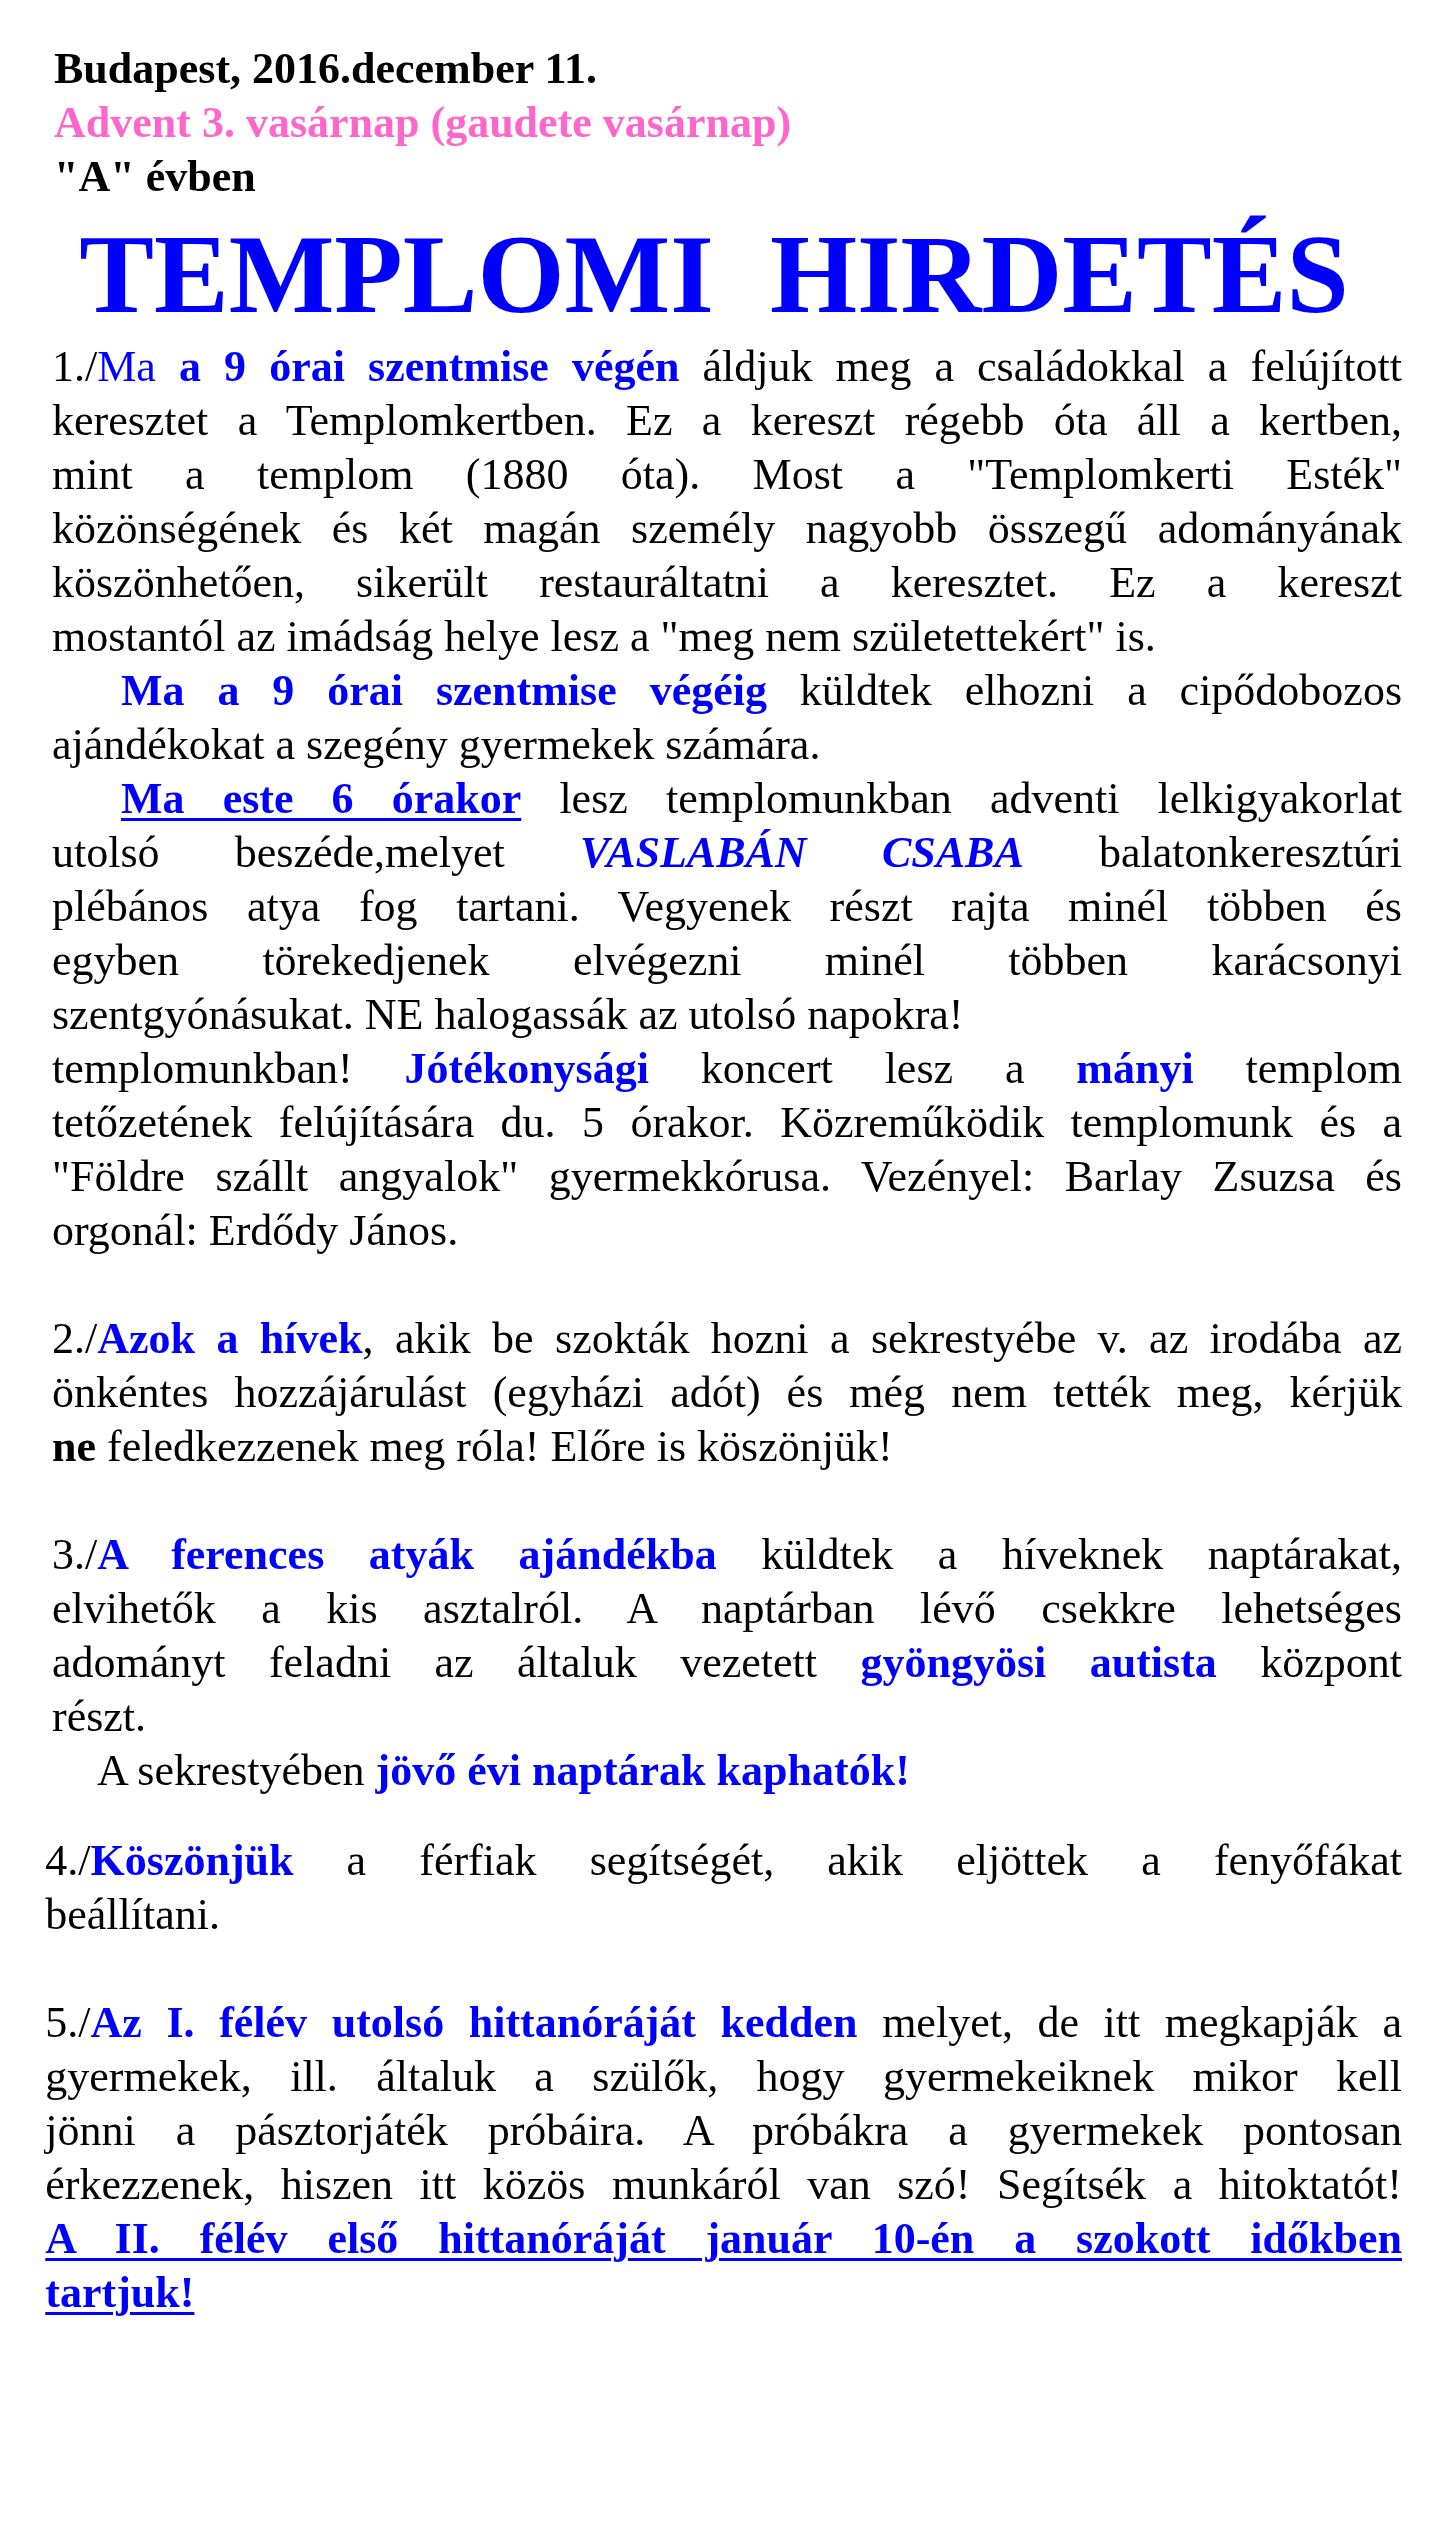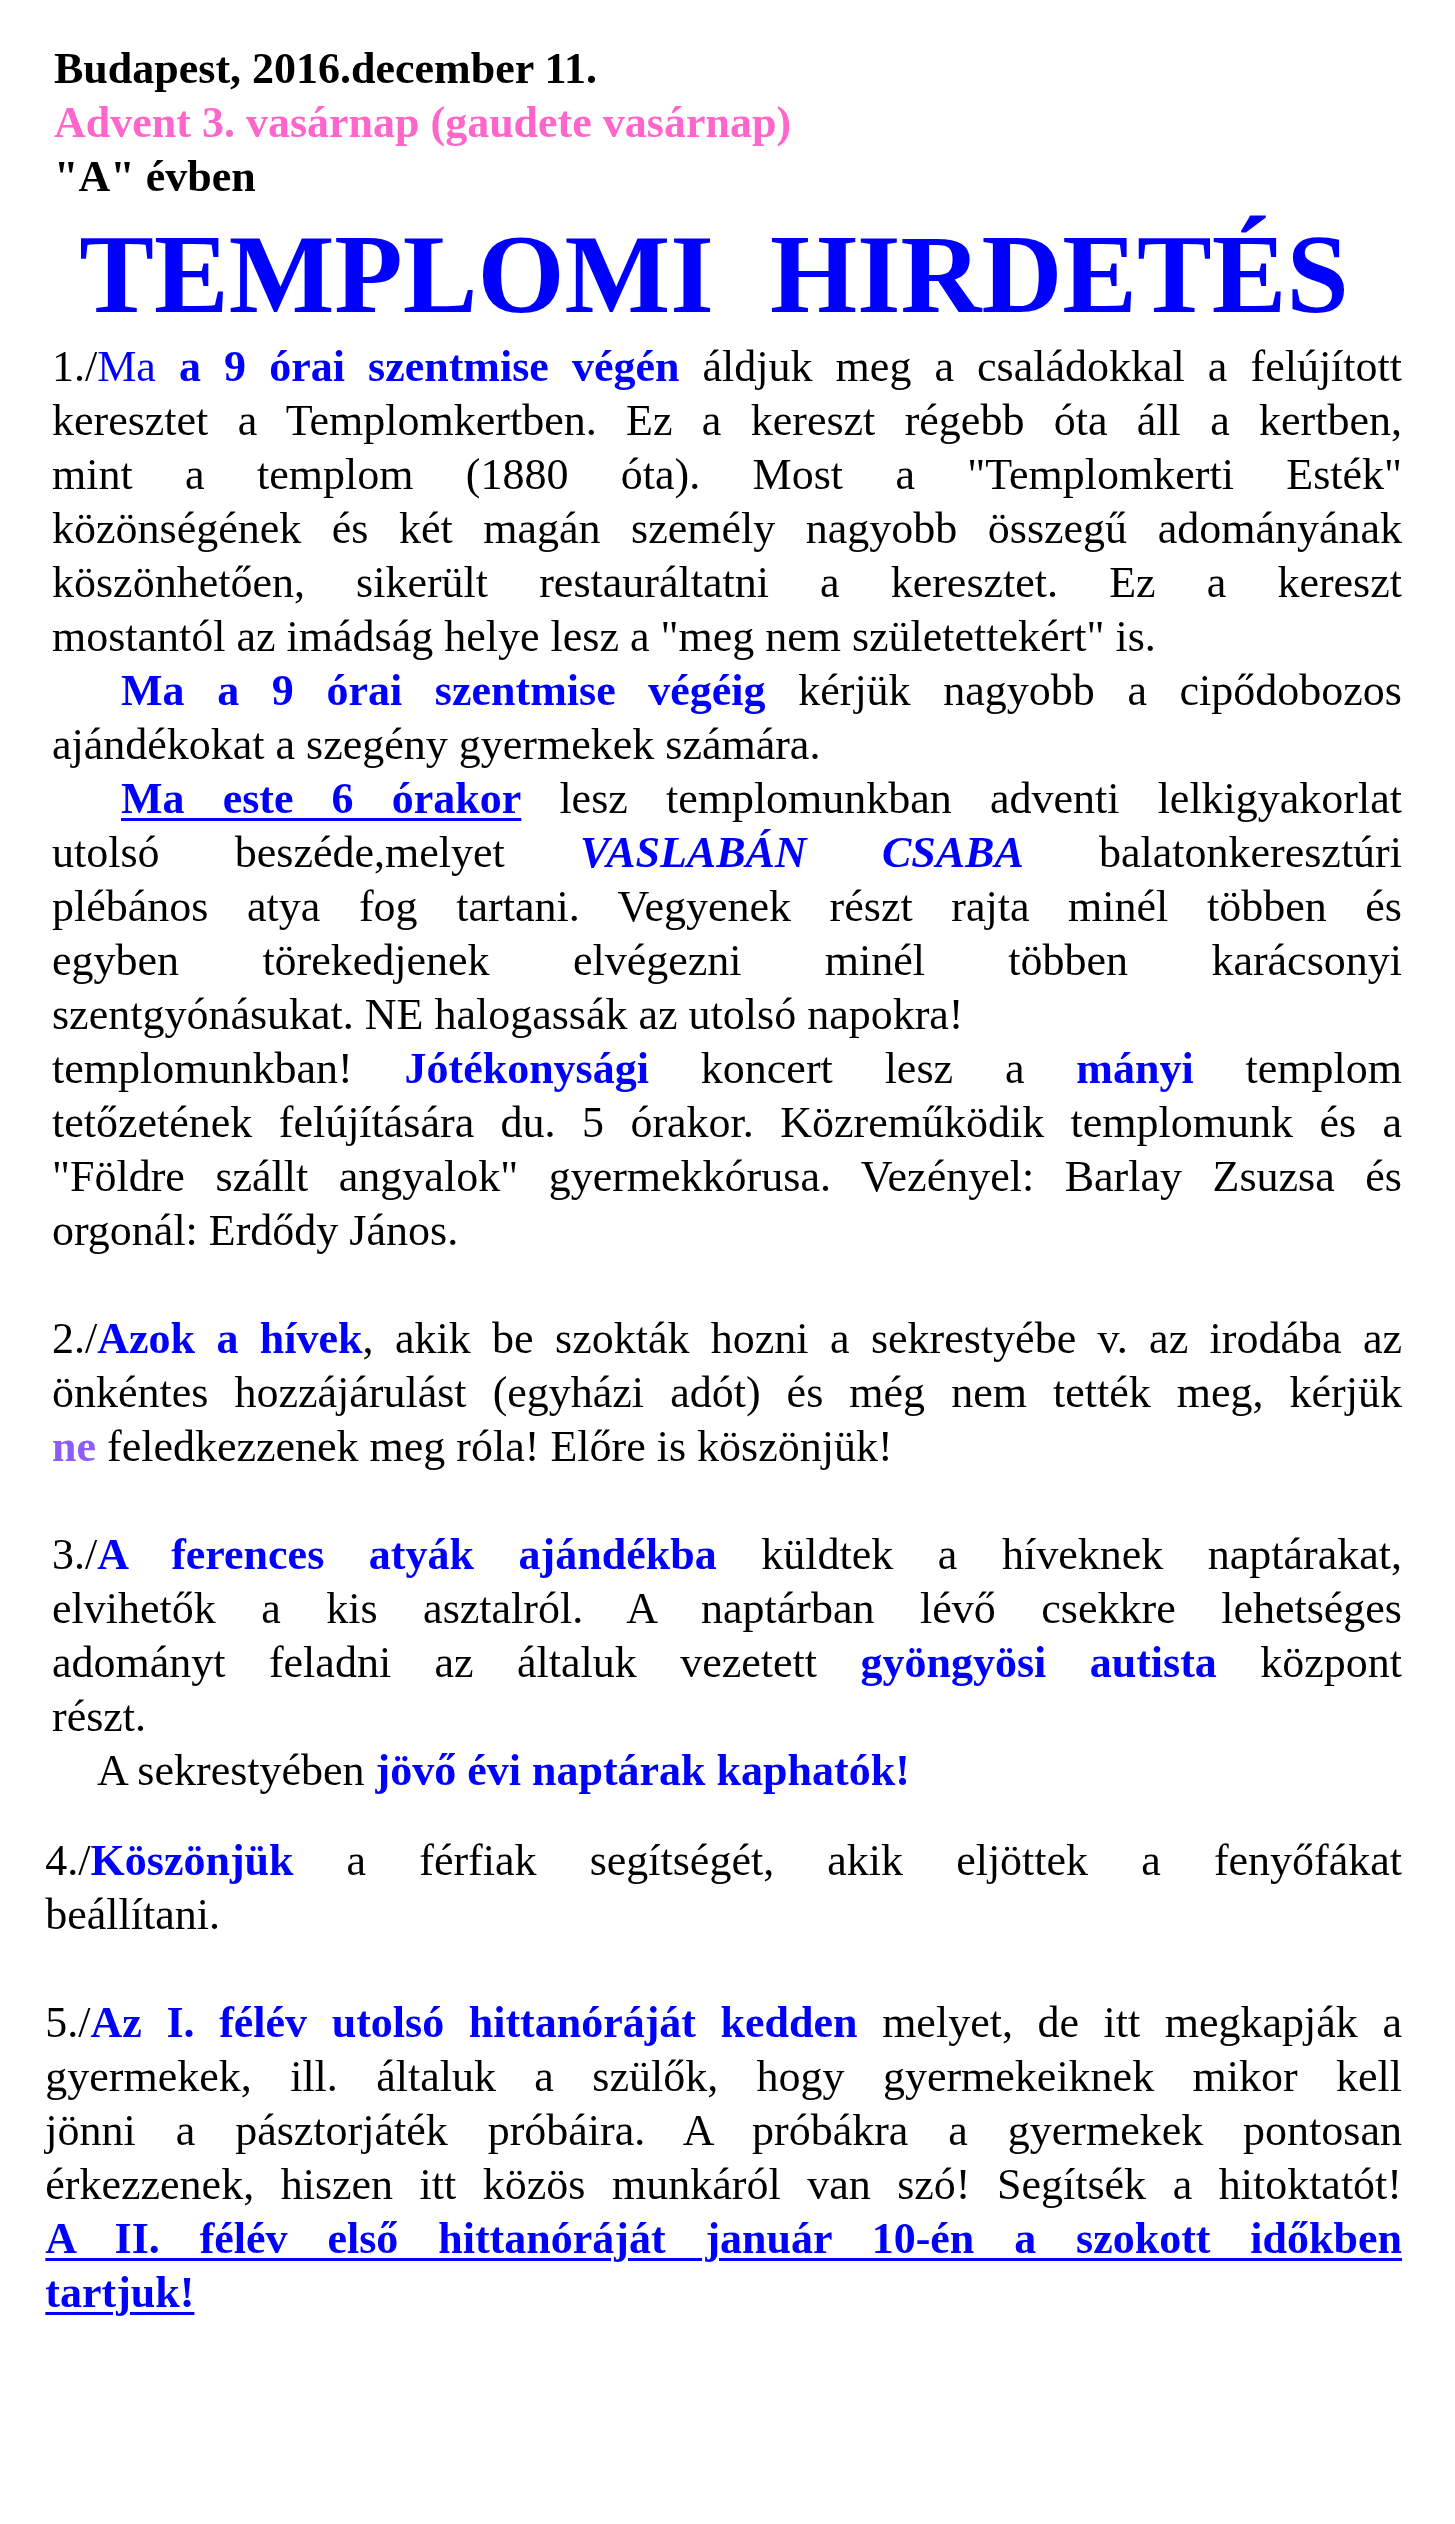--- a/index.html
+++ b/index.html
@@ -25,21 +25,21 @@
   .line.indent { padding-left: 69px; }
   .line.indent-s { padding-left: 45px; }
   .para.shift { margin-left: -6.7px; }
   .para.gap-before { margin-top: 36px; }
   .blank { height: 54px; }
   .s-n { color: #000000; font-weight: normal; }
   .s-nb { color: #0000ff; font-weight: normal; }
   .s-b { color: #0000ff; font-weight: bold; }
   .s-bu { color: #0000ff; font-weight: bold; text-decoration: underline; text-decoration-thickness: 2.9px; text-underline-offset: 4.8px; }
   .s-bi { color: #0000ff; font-weight: bold; font-style: italic; }
-  .s-r { color: #8b5cf6; font-weight: bold; }
+  .s-r { color: #000000; font-weight: bold; }
 </style>
 </head>
 <body>
 
 <div class="header">
   <div>Budapest, 2016.december 11.</div>
   <div class="pink">Advent 3. vasárnap (gaudete vasárnap)</div>
   <div>"A" évben</div>
 </div>
 
@@ -48,21 +48,21 @@
 <div class="body" id="announcements">
     <div class="para">
       <div class="line"><span class="s-n">1./</span><span class="s-nb">Ma </span><span class="s-b">a 9 órai szentmise végén</span><span class="s-n"> áldjuk meg a családokkal a felújított</span></div>
       <div class="line"><span class="s-n">keresztet a Templomkertben. Ez a kereszt régebb óta áll a kertben,</span></div>
       <div class="line"><span class="s-n">mint a templom (1880 óta). Most a "Templomkerti Esték"</span></div>
       <div class="line"><span class="s-n">közönségének és két magán személy nagyobb összegű adományának</span></div>
       <div class="line"><span class="s-n">köszönhetően, sikerült restauráltatni a keresztet. Ez a kereszt</span></div>
       <div class="line last"><span class="s-n">mostantól az imádság helye lesz a "meg nem születettekért" is.</span></div>
     </div>
     <div class="para">
-      <div class="line indent"><span class="s-b">Ma  a 9 órai szentmise végéig</span><span class="s-n"> kérjük nagyobb a cipődobozos</span></div>
+      <div class="line indent"><span class="s-b">Ma  a 9 órai szentmise végéig</span><span class="s-n"> küldtek elhozni a cipődobozos</span></div>
       <div class="line last"><span class="s-n">ajándékokat a szegény gyermekek számára.</span></div>
     </div>
     <div class="para">
       <div class="line indent"><span class="s-bu">Ma este 6 órakor</span><span class="s-n"> lesz templomunkban adventi lelkigyakorlat</span></div>
       <div class="line"><span class="s-n">utolsó beszéde,melyet </span><span class="s-bi">VASLABÁN CSABA</span><span class="s-n"> balatonkeresztúri</span></div>
       <div class="line"><span class="s-n">plébános atya fog tartani. Vegyenek részt rajta minél többen és</span></div>
       <div class="line"><span class="s-n">egyben törekedjenek elvégezni minél többen karácsonyi</span></div>
       <div class="line last"><span class="s-n">szentgyónásukat. NE halogassák az utolsó napokra!</span></div>
     </div>
     <div class="para">

